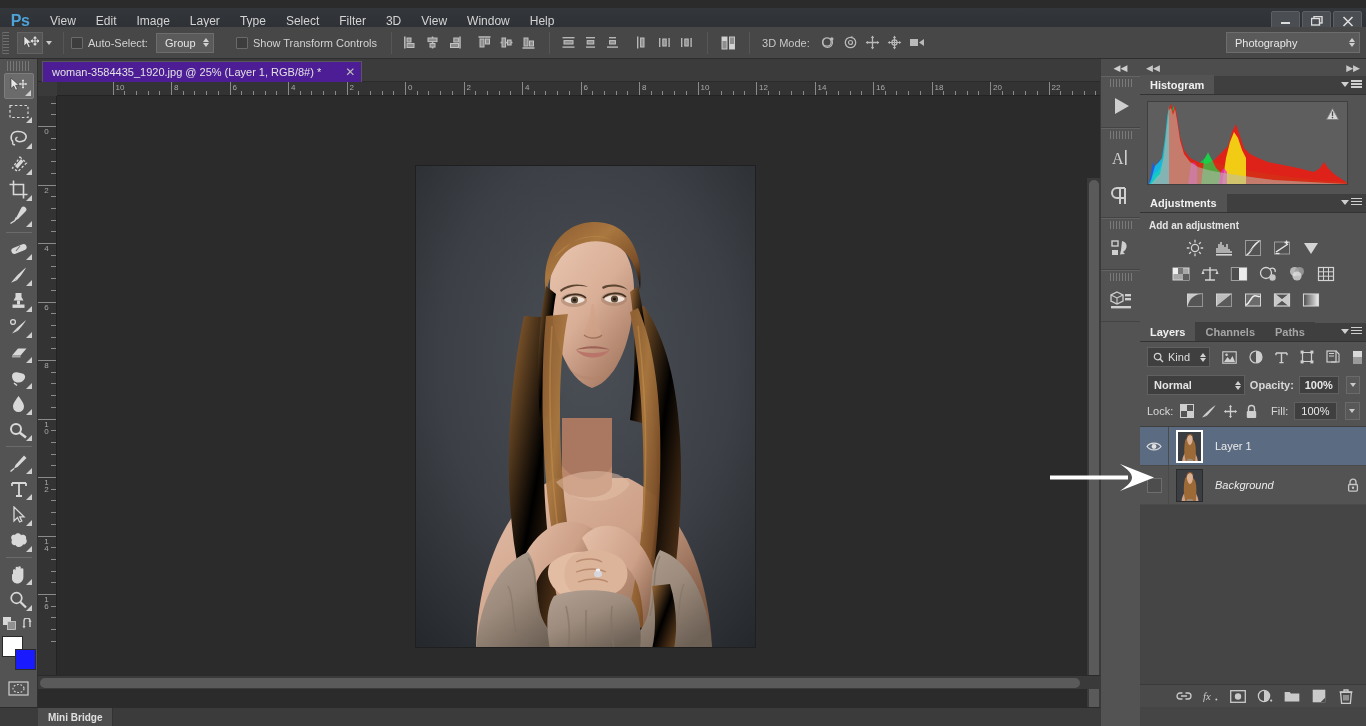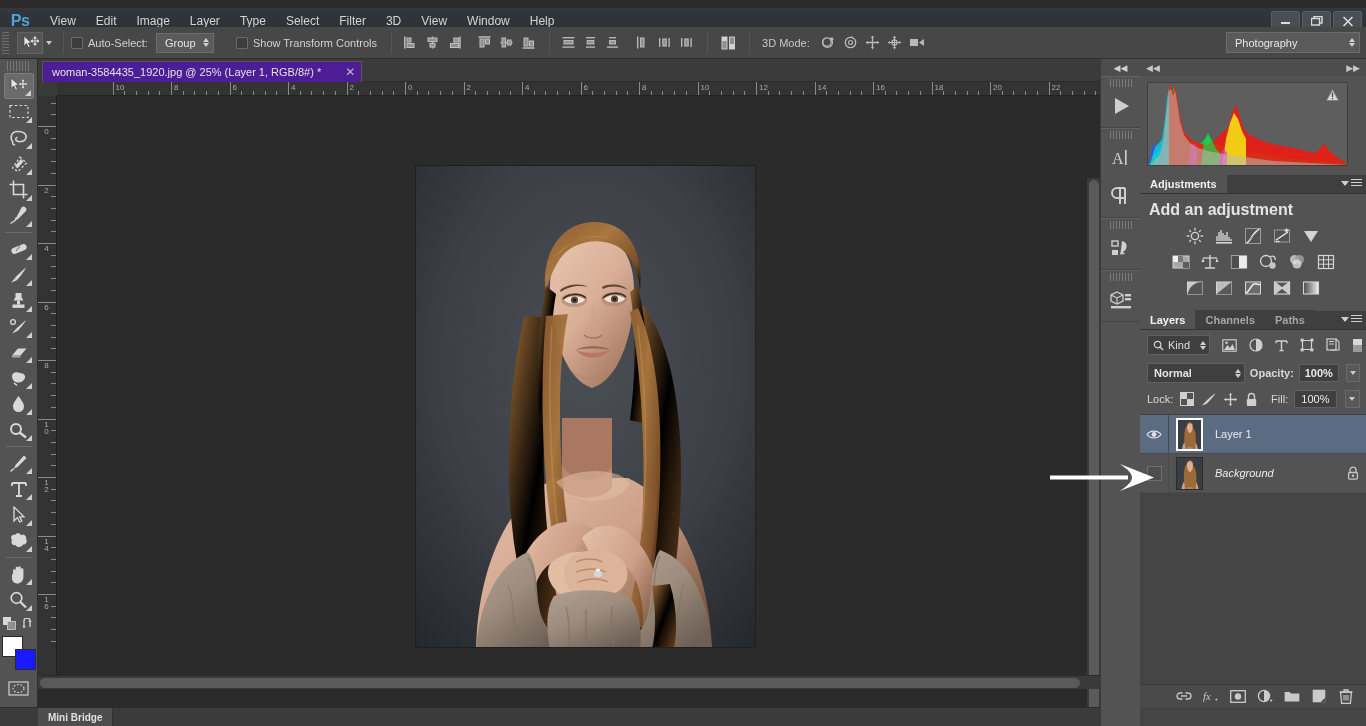--- a/index.html
+++ b/index.html
@@ -205,21 +205,21 @@
   .pmenu .lines { width: 11px; height: 9px; background: repeating-linear-gradient(to bottom, #cfcfcf 0 1.5px, transparent 1.5px 3px); }
 
   .histogram-body { background: #535353; padding: 6px 7px 9px; }
   .histogram-plot {
     position: relative; width: 201px; height: 84px;
     background: #5e5e5e; border: 1px solid #3f3f3f; overflow: hidden;
   }
   .warn-tri { position: absolute; right: 8px; top: 6px; width: 13px; height: 12px; }
 
   .adj-body { background: #535353; padding: 0 0 8px; }
-  .adj-title { font-size: 16px; color: #e4e4e4; padding: 7px 0 6px 9px; font-weight: bold; }
+  .adj-title { font-size: 10px; color: #e4e4e4; padding: 7px 0 6px 9px; font-weight: bold; }
   .adj-rows { padding: 0 6px; }
   .adj-row { display: flex; justify-content: center; gap: 3px; margin-bottom: 4px; }
   .adj-btn { width: 26px; height: 22px; display: flex; align-items: center; justify-content: center; }
 
   .layers-panel { background: #535353; }
   .lp-filter { display: flex; align-items: center; gap: 12px; padding: 5px 6px 5px 7px; }
   .kind-select {
     display: flex; align-items: center; gap: 5px; width: 70px; height: 20px;
     background: #3f3f3f; border: 1px solid #606060; padding: 0 3px 0 5px; color: #ddd; font-size: 11px;
     justify-content: space-between;
@@ -1085,20 +1085,27 @@
   </div>
 
   <div class="rpanel">
 
     <div class="panel-collapse-row">
       <span>◀◀</span>
       <span>▶▶</span>
     </div>
 
     <div>
+      <div class="ptabs">
+        <div class="ptab active">Histogram</div>
+        <div class="pmenu">
+          <span class="cr"></span>
+            <span class="lines"></span>
+        </div>
+      </div>
       <div class="histogram-body">
         <div class="histogram-plot">
           <svg width="201" height="84" viewBox="0 0 201 84" preserveAspectRatio="none">
             <rect x="0" y="0" width="201" height="84" fill="#5e5e5e"></rect>
 
             <g>
 
               <path d="M0,84 L2,76 L5,60 L8,66 L11,58 L14,62 L17,40 L19,20 L21,6 L23,4 L25,14 L27,5 L29,16 L31,30 L33,46 L36,56 L39,62 L42,64 L46,66 L50,67 L54,68 L58,69 L64,70 L70,71 L78,72 L86,73 L96,74 L108,75 L120,76 L134,77 L150,78 L166,79 L182,80 L195,81 L201,82 L201,84 Z" fill="#1b5fe0" opacity="0.95"></path>
 
               <path d="M0,84 L3,80 L6,72 L9,70 L12,66 L15,58 L18,30 L20,10 L22,3 L24,8 L26,4 L28,12 L30,26 L33,42 L36,52 L40,58 L45,60 L50,62 L56,57 L60,52 L64,58 L70,62 L78,64 L86,66 L96,68 L108,70 L120,72 L134,74 L150,76 L166,78 L182,79 L195,80 L201,81 L201,84 Z" fill="#16c441" opacity="0.9"></path>

